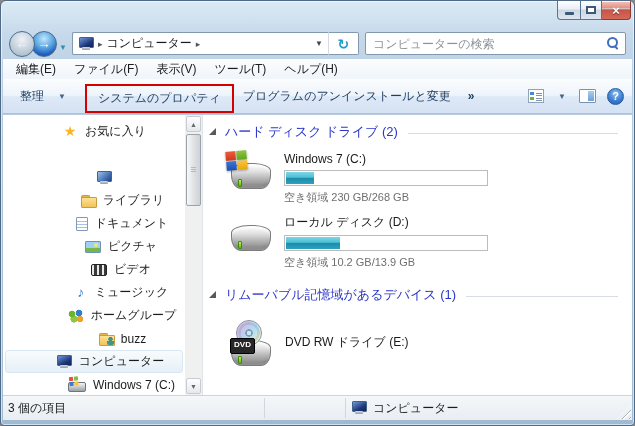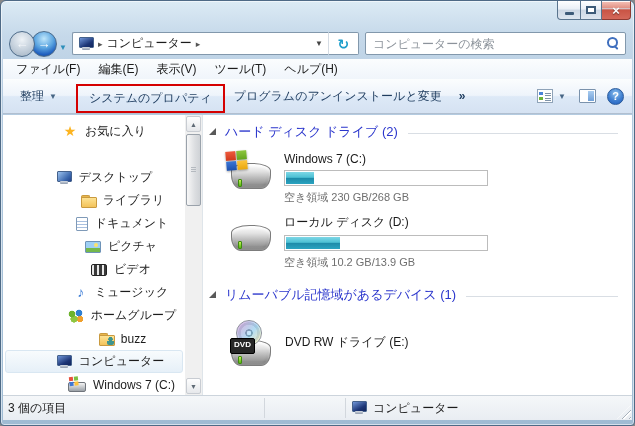--- a/index.html
+++ b/index.html
@@ -42,21 +42,21 @@
   .magnifier::before{content:"";position:absolute;left:0;top:0;width:7px;height:7px;border:2px solid #3f6fbe;border-radius:50%;}
   .magnifier::after{content:"";position:absolute;left:8px;top:8px;width:5px;height:2px;background:#3f6fbe;transform:rotate(45deg);transform-origin:0 0;border-radius:1px;}
   
   .menubar{position:absolute;top:58px;left:2px;right:2px;height:20px;display:flex;align-items:center;padding-left:4px;
     background:linear-gradient(180deg,#fbfdfe,#f0f5fb);}
   .menu-item{padding:2px 9px;color:#1c1c1c;}
   
   .toolbar{position:absolute;top:78px;left:2px;right:2px;height:35px;display:flex;align-items:center;padding:0 8px;
     background:linear-gradient(180deg,#fbfdfe 0%,#eef4fb 48%,#dde9f7 52%,#d5e2f2 100%);
     border-bottom:1px solid #b1bfd0;}
-  .tb-btn{display:flex;align-items:center;gap:5px;padding:5px 9px;color:#1e3c5f;white-space:nowrap;border-radius:3px;}
+  .tb-btn{display:flex;align-items:center;gap:14px;padding:5px 9px;color:#1e3c5f;white-space:nowrap;border-radius:3px;}
   .tb-caret{font-size:8px;color:#476685;}
   .annotation-box{display:flex;align-items:center;border:2px solid #d50000;margin:4px 0 -1px 10px;padding:1px 2px;height:29px;}
   .tb-chevron{margin-left:8px;color:#1e3c5f;font-weight:bold;}
   .tb-right{margin-left:auto;display:flex;align-items:center;gap:9px;}
   .ic-views{position:relative;width:16px;height:14px;background:#fff;border:1px solid #8fa3b8;}
   .ic-views::before{content:"";position:absolute;left:1px;top:2px;width:4px;height:3px;background:#4a84d8;box-shadow:0 5px 0 #6db33a;}
   .ic-views::after{content:"";position:absolute;left:7px;top:3px;width:6px;height:1px;background:#7e93a8;box-shadow:0 2px 0 #7e93a8,0 5px 0 #7e93a8,0 7px 0 #7e93a8;}
   .ic-preview{position:relative;width:17px;height:14px;background:#fff;border:1px solid #7a92ac;border-radius:1px;}
   .ic-preview::after{content:"";position:absolute;right:1px;top:1px;bottom:1px;width:6px;background:linear-gradient(180deg,#aacdf0,#6f9fd8);}
   .ic-help{width:17px;height:17px;border-radius:50%;border:1px solid #2a5a9a;color:#fff;font-weight:bold;font-size:11px;display:flex;align-items:center;justify-content:center;
@@ -186,22 +186,22 @@
           <span>↻</span>
         </div>
     </div>
     <div class="search-box">
       <input type="text" placeholder="コンピューターの検索" style="">
       <span class="magnifier"></span>
     </div>
   </div>
 
   <div class="menubar">
+    <span class="menu-item">編集(E)</span>
     <span class="menu-item">ファイル(F)</span>
-    <span class="menu-item">編集(E)</span>
     <span class="menu-item">表示(V)</span>
     <span class="menu-item">ツール(T)</span>
     <span class="menu-item">ヘルプ(H)</span>
   </div>
 
   <div class="toolbar">
     <div class="tb-btn">
       <span>整理</span>
       <span class="tb-caret">▼</span>
     </div>
@@ -231,21 +231,20 @@
   <div class="content">
 
     <div class="sidebar">
       <div class="side-item lv0">
         <span class="ic ic-star"></span>
         <span>お気に入り</span>
       </div>
       <div class="side-gap"></div>
       <div class="side-item lv0">
         <span class="ic ic-mon"></span>
-        <span>デスクトップ</span>
       </div>
       <div class="side-item lv1">
         <span class="ic ic-folder"></span>
         <span>ライブラリ</span>
       </div>
       <div class="side-item lv2">
         <span class="ic ic-doc"></span>
         <span>ドキュメント</span>
       </div>
       <div class="side-item lv2">

